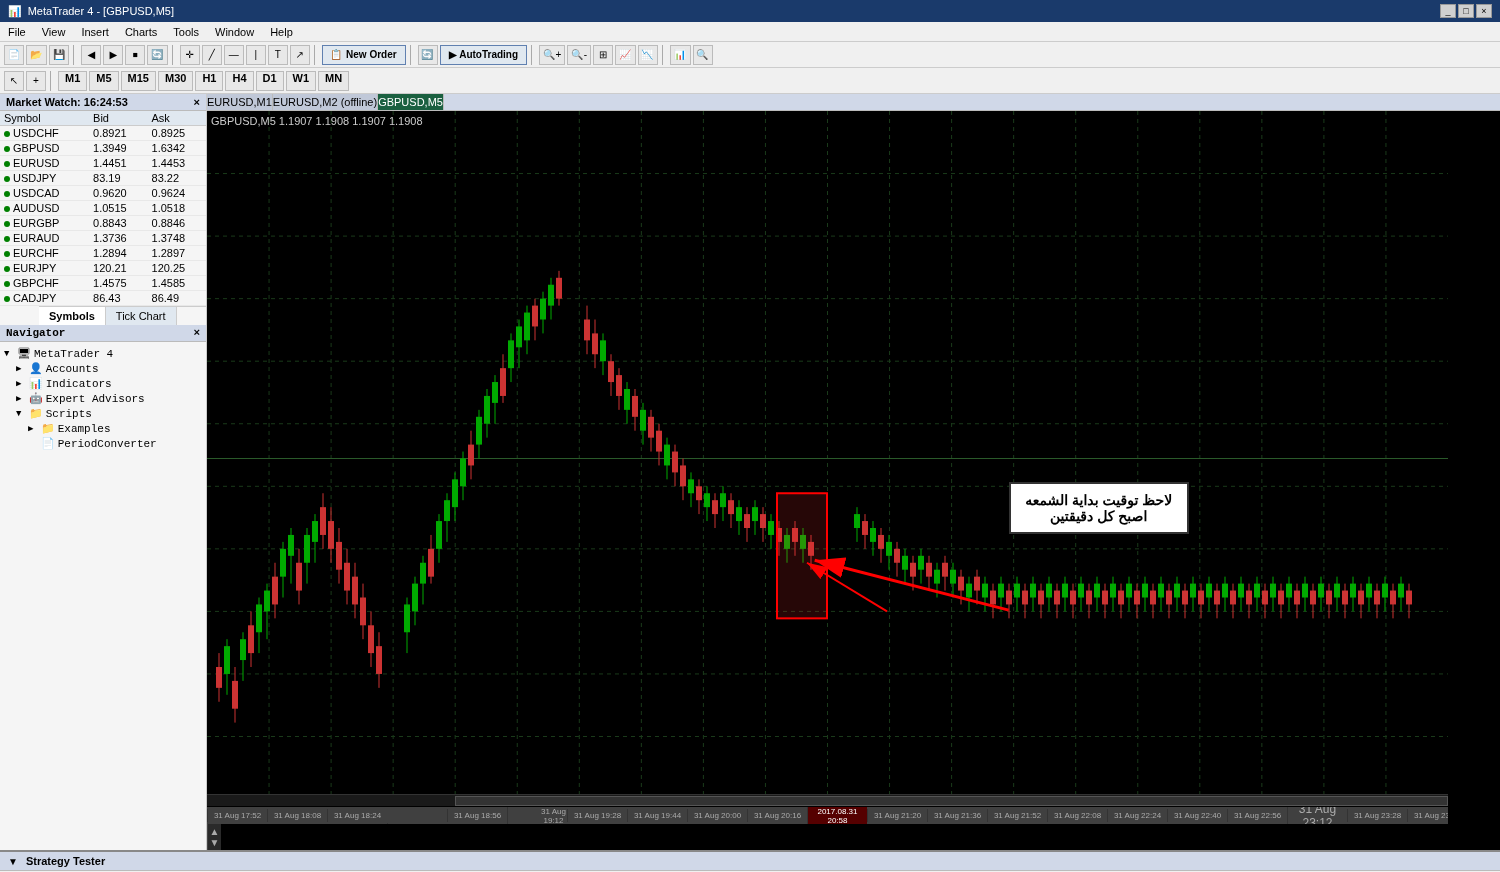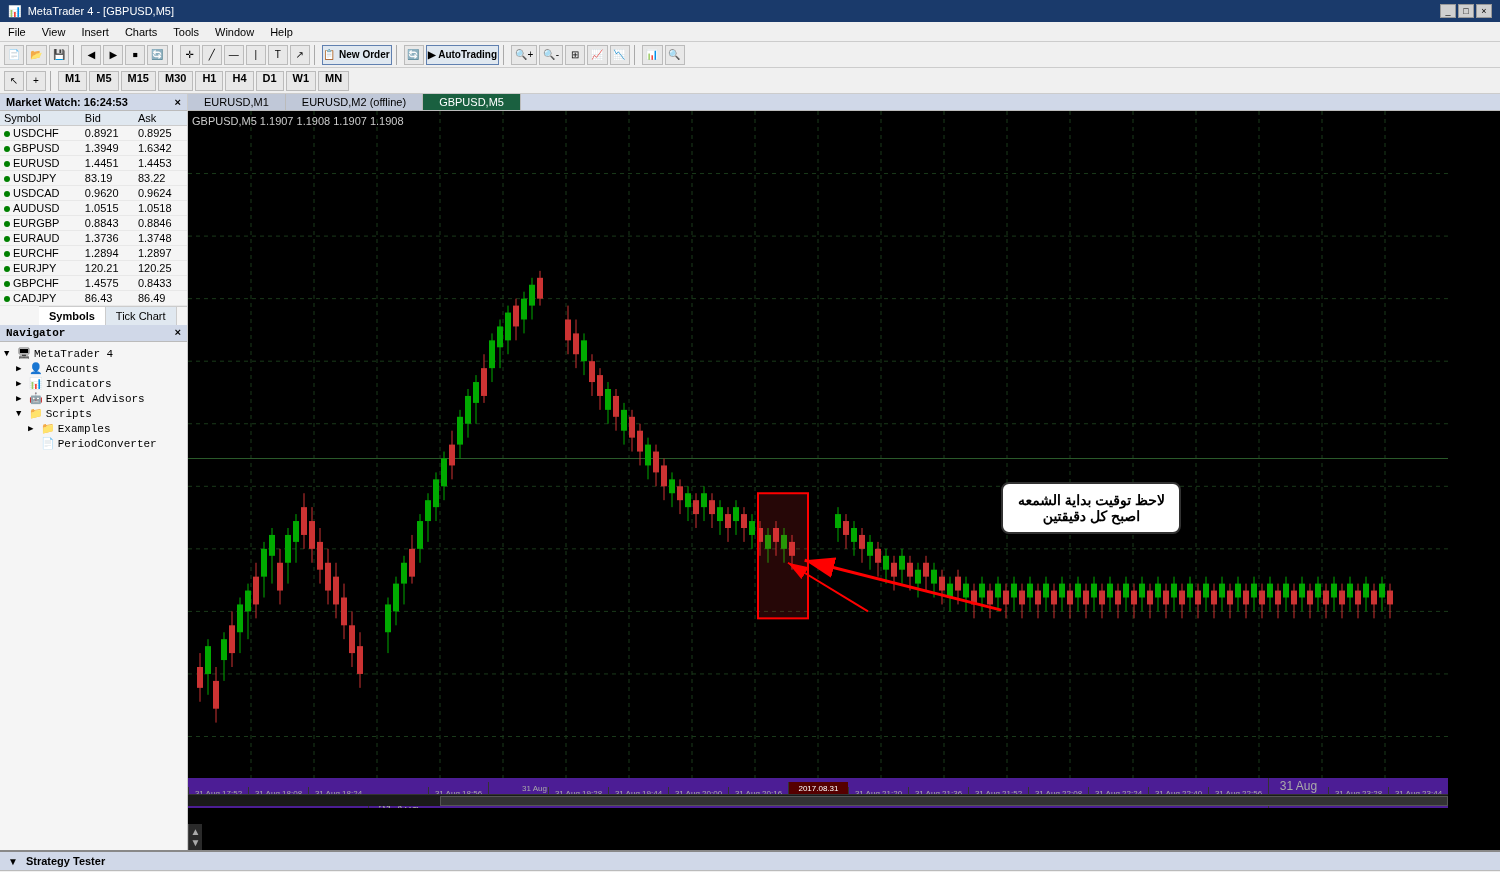--- a/index.html
+++ b/index.html
@@ -12,30 +12,30 @@
     #title-bar .win-btn { width: 16px; height: 14px; background: #d0d0d0; border: 1px solid #999; font-size: 9px; display: flex; align-items: center; justify-content: center; cursor: pointer; color: #000; }
 
     
     #menu-bar { height: 20px; background: #f0f0f0; display: flex; align-items: center; gap: 0; border-bottom: 1px solid #ccc; }
     .menu-item { padding: 2px 8px; font-size: 11px; cursor: pointer; color: #000; }
 
     
     #toolbar1, #toolbar2 { height: 26px; background: #f0f0f0; display: flex; align-items: center; gap: 2px; padding: 2px 4px; border-bottom: 1px solid #ccc; }
     .tb-btn { height: 20px; min-width: 20px; background: #e8e8e8; border: 1px solid #bbb; display: flex; align-items: center; justify-content: center; cursor: pointer; font-size: 10px; padding: 0 3px; }
     .tb-separator { width: 4px; height: 20px; border-left: 1px solid #aaa; margin: 0 2px; }
-    .tb-btn-special { background: #e0e8f0; border: 1px solid #6080b0; font-size: 10px; font-weight: bold; padding: 2px 1px; cursor: pointer; text-align: center; }
+    .tb-btn-special { background: #e0e8f0; border: 1px solid #6080b0; font-size: 10px; font-weight: bold; padding: 2px 8px; cursor: pointer; text-align: center; }
 
     
     .period-btn { height: 20px; padding: 0 6px; background: #e8e8e8; border: 1px solid #bbb; cursor: pointer; font-size: 11px; font-weight: bold; }
 
     
     #main { display: flex; height: calc(872px - 22px - 20px - 26px - 26px - 22px); }
 
     
-    #left-panel { width: 188px; background: #f5f5f5; border-right: 1px solid #ccc; display: flex; flex-direction: column; }
+    #left-panel { width: 207px; background: #f5f5f5; border-right: 1px solid #ccc; display: flex; flex-direction: column; }
 
     
     #market-watch { flex: 0 0 auto; }
     #market-watch-header { background: #d0d8e8; padding: 2px 6px; font-weight: bold; font-size: 11px; border-bottom: 1px solid #bbb; display: flex; justify-content: space-between; align-items: center; }
     #market-watch-table { width: 100%; font-size: 11px; border-collapse: collapse; }
     #market-watch-table th { background: #e0e8f0; padding: 1px 4px; text-align: left; border-bottom: 1px solid #ccc; font-weight: normal; }
     #market-watch-table td { padding: 1px 4px; border-bottom: 1px solid #e8e8e8; }
     .symbol-dot { display: inline-block; width: 6px; height: 6px; background: green; border-radius: 50%; margin-right: 3px; }
 
     
@@ -48,31 +48,31 @@
     #navigator-header { background: #d0d8e8; padding: 2px 6px; font-weight: bold; font-size: 11px; border-bottom: 1px solid #bbb; display: flex; justify-content: space-between; align-items: center; }
     #navigator-tree { padding: 4px; font-size: 11px; }
     .tree-item { padding: 1px 0; cursor: pointer; display: flex; align-items: center; gap: 3px; }
     .tree-indent1 { padding-left: 12px; }
     .tree-indent2 { padding-left: 24px; }
     .tree-expand { width: 10px; font-size: 9px; }
 
     
     #chart-area { flex: 1; display: flex; flex-direction: column; background: #000; }
     #chart-tabs { display: flex; background: #d0d8e8; border-bottom: 1px solid #bbb; }
-    .chart-tab { padding: 2px 16px; font-size: 11px; cursor: pointer; border-right: 1px solid #bbb; background: #c0c8d8; }
+    .chart-tab { padding: 2px 0; font-size: 11px; cursor: pointer; border-right: 1px solid #bbb; background: #c0c8d8; }
     .chart-tab.active { background: #1a6040; color: #fff; }
 
     #chart-canvas { flex: 1; position: relative; background: #000; overflow: hidden; }
     .chart-info { position: absolute; top: 4px; left: 4px; color: #ccc; font-size: 11px; z-index: 5; }
     .price-axis { position: absolute; right: 0; top: 0; width: 52px; height: 100%; background: #1a1a1a; border-left: 1px solid #333; display: flex; flex-direction: column; justify-content: space-between; padding: 4px 2px; color: #aaa; font-size: 10px; }
-    .time-axis { position: absolute; bottom: 16px; left: 0; right: 52px; height: 30px; background: #4c1d95; display: flex; align-items: center; color: #aaa; font-size: 9px; overflow: hidden; gap: 0; }
+    .time-axis { position: absolute; bottom: 0; left: 0; right: 52px; height: 17px; background: #404040; display: flex; align-items: center; color: #aaa; font-size: 9px; overflow: hidden; gap: 0; }
     .time-label { min-width: 60px; text-align: center; border-left: 1px solid #333; padding: 2px 0; font-size: 9px; }
 
     
-    .annotation-box { position: absolute; background: #fff; border: 2px solid #333; border-radius: 8px; padding: 8px 12px; font-size: 14px; font-weight: bold; text-align: center; direction: rtl; z-index: 10; color: #000; }
+    .annotation-box { position: absolute; background: #fff; border: 2px solid #333; border-radius: 0; padding: 8px 12px; font-size: 14px; font-weight: bold; text-align: center; direction: rtl; z-index: 10; color: #000; }
 
     
     #chart-svg { position: absolute; top: 0; left: 0; width: calc(100% - 52px); height: calc(100% - 18px); }
 
     
     #strategy-tester { height: 230px; background: #f0f0f0; border-top: 2px solid #888; display: flex; flex-direction: column; }
     #st-header { background: #d0d8e8; padding: 3px 8px; font-size: 11px; font-weight: bold; border-bottom: 1px solid #bbb; display: flex; gap: 8px; align-items: center; }
     #st-body { flex: 1; padding: 6px 8px; display: flex; flex-direction: column; gap: 6px; }
 
     
@@ -216,21 +216,21 @@
       <td>1.2897</td>
     </tr>
             <tr>
       <td><span class="symbol-dot"></span>EURJPY</td>
       <td>120.21</td>
       <td>120.25</td>
     </tr>
             <tr>
       <td><span class="symbol-dot"></span>GBPCHF</td>
       <td>1.4575</td>
-      <td>0.8433</td>
+      <td>1.4585</td>
     </tr>
             <tr>
       <td><span class="symbol-dot"></span>CADJPY</td>
       <td>86.43</td>
       <td>86.49</td>
     </tr>
           </tbody>
       </table>
     </div>
 

